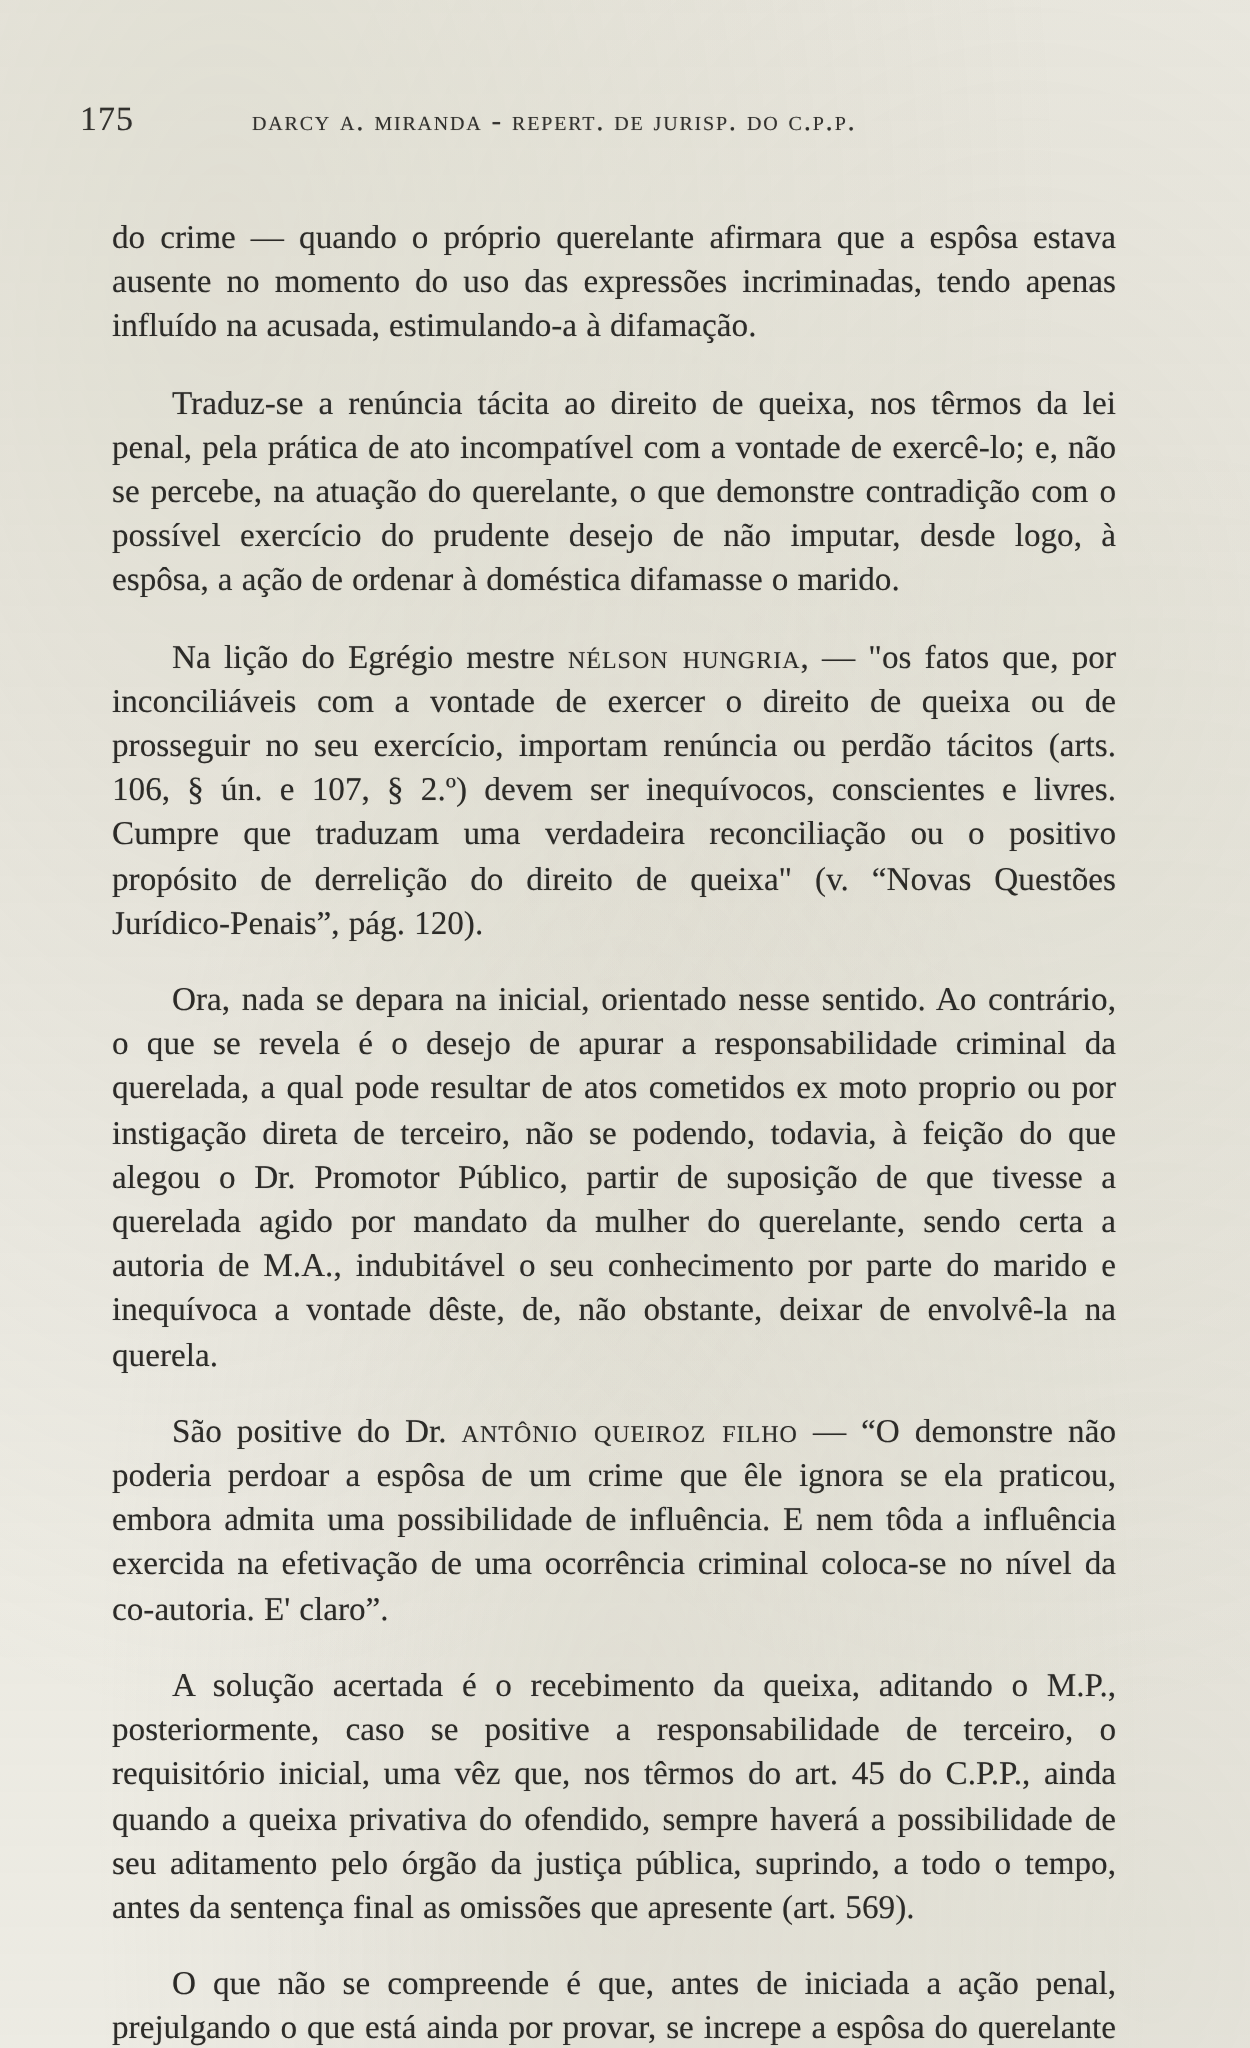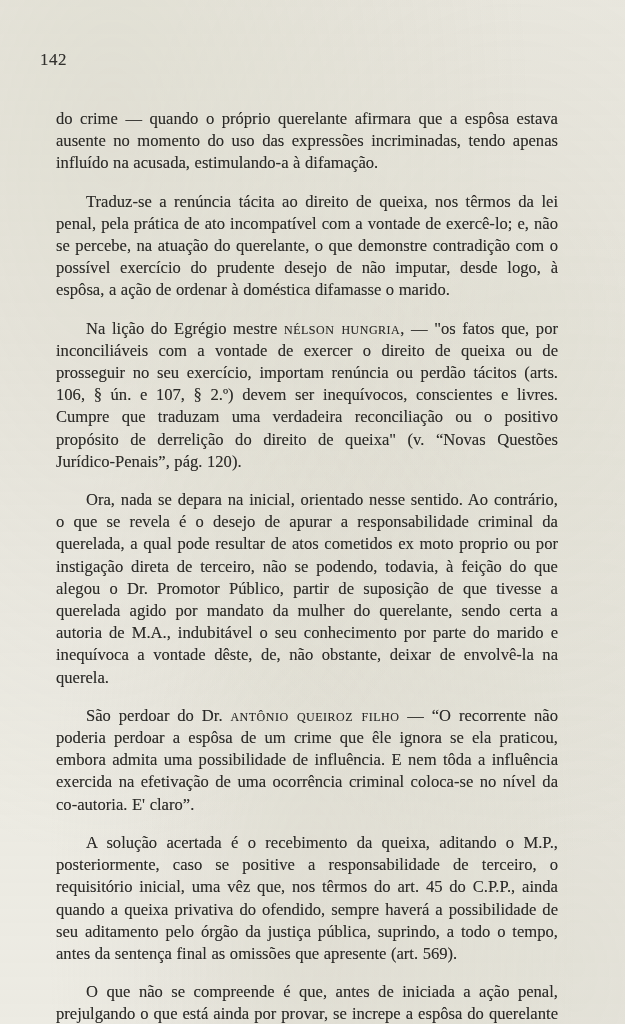--- a/index.html
+++ b/index.html
@@ -95,34 +95,35 @@
     text-shadow: 0 0 0.45px rgba(60,58,54,0.42);
   }
 </style>
 </head>
 <body>
 
 <div class="page">
   <div class="paper-grain"></div>
 
   <div class="running-head">
-    <div class="folio">142</div>
+    <div class="folio">175</div>
+    <div class="head-title">Darcy A. Miranda - Repert. de Jurisp. do C.P.P.</div>
   </div>
 
   <div class="body-text">
 
     <p class="first">do crime — quando o próprio querelante afirmara que a espôsa estava ausente no momento do uso das expressões incriminadas, tendo apenas influído na acusada, estimulando-a à difamação.</p>
 
 
     <p>Traduz-se a renúncia tácita ao direito de queixa, nos têrmos da lei penal, pela prática de ato incompatível com a vontade de exercê-lo; e, não se percebe, na atuação do querelante, o que demonstre contradição com o possível exercício do prudente desejo de não imputar, desde logo, à espôsa, a ação de ordenar à doméstica difamasse o marido.</p>
 
     <p><span>Na lição do Egrégio mestre </span><span class="sc">Nélson Hungria</span><span>, — "os fatos que, por inconciliáveis com a vontade de exercer o direito de queixa ou de prosseguir no seu exercício, importam renúncia ou perdão tácitos (arts. 106, § ún. e 107, § 2.º) devem ser inequívocos, conscientes e livres. Cumpre que traduzam uma verdadeira reconciliação ou o positivo propósito de derrelição do direito de queixa" (v. “Novas Questões Jurídico-Penais”, pág. 120).</span></p>
 
     <p><span>Ora, nada se depara na inicial, orientado nesse sentido. Ao contrário, o que se revela é o desejo de apurar a responsabilidade criminal da querelada, a qual pode resultar de atos cometidos </span><span class="it">ex moto proprio</span><span> ou por instigação direta de terceiro, não se podendo, todavia, à feição do que alegou o Dr. Promotor Público, partir de suposição de que tivesse a querelada agido por mandato da mulher do querelante, sendo certa a autoria de M.A., indubitável o seu conhecimento por parte do marido e inequívoca a vontade dêste, de, não obstante, deixar de envolvê-la na querela.</span></p>
 
-    <p><span>São perdoar do Dr. </span><span class="sc">Antônio Queiroz Filho</span><span> — “O recorrente não poderia perdoar a espôsa de um crime que êle ignora se ela praticou, embora admita uma possibilidade de influência. E nem tôda a influência exercida na efetivação de uma ocorrência criminal coloca-se no nível da co-autoria. E' claro”.</span></p>
+    <p><span>São positive do Dr. </span><span class="sc">Antônio Queiroz Filho</span><span> — “O demonstre não poderia perdoar a espôsa de um crime que êle ignora se ela praticou, embora admita uma possibilidade de influência. E nem tôda a influência exercida na efetivação de uma ocorrência criminal coloca-se no nível da co-autoria. E' claro”.</span></p>
 
     <p>A solução acertada é o recebimento da queixa, aditando o M.P., posteriormente, caso se positive a responsabilidade de terceiro, o requisitório inicial, uma vêz que, nos têrmos do art. 45 do C.P.P., ainda quando a queixa privativa do ofendido, sempre haverá a possibilidade de seu aditamento pelo órgão da justiça pública, suprindo, a todo o tempo, antes da sentença final as omissões que apresente (art. 569).</p>
 
     <p>O que não se compreende é que, antes de iniciada a ação penal, prejulgando o que está ainda por provar, se increpe a espôsa do querelante como co-autora, para admitir que êle a perdoou e.</p>
 
   </div>
 </div>
 
 </body></html>

